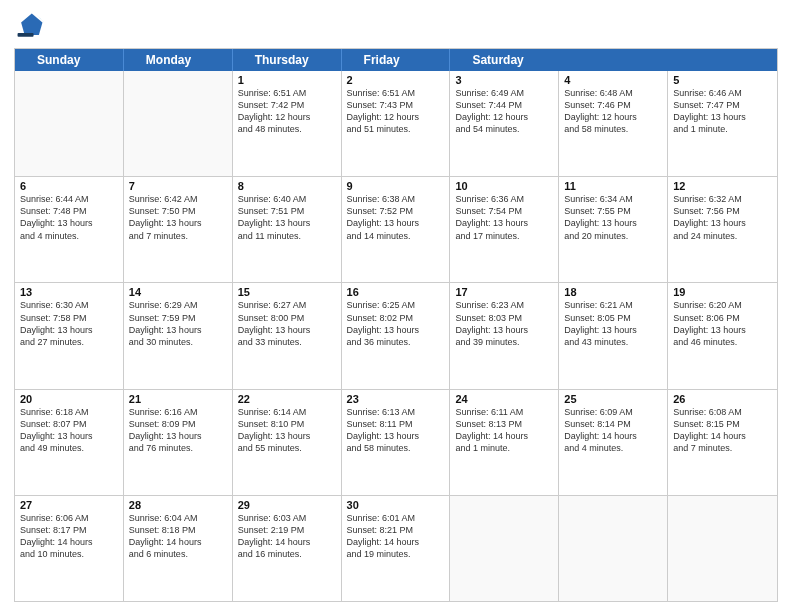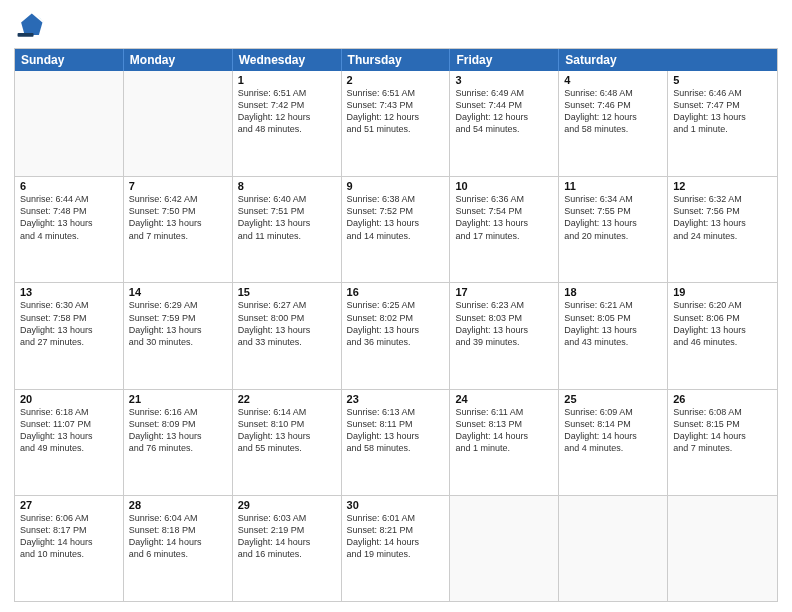--- a/index.html
+++ b/index.html
@@ -58,21 +58,21 @@
     }
     .cal-header {
       display: grid;
       grid-template-columns: repeat(7, 1fr);
       background: #2a6ab5;
     }
     .cal-header-cell {
       color: #fff;
       font-weight: bold;
       font-size: 12px;
-      padding: 4px 6px;
+      padding: 4px 22px;
       border-right: 1px solid #4a8ad5;
     }
     .cal-header-cell:last-child { border-right: none; }
     .cal-body {
       flex: 1;
       display: flex;
       flex-direction: column;
     }
     .cal-row {
       display: grid;
@@ -124,21 +124,20 @@
     <div class="title-block">
       <div class="main-title"></div>
       <div class="sub-title"></div>
     </div>
   </div>
 
   <div class="calendar">
     <div class="cal-header" id="cal-header">
         <div class="cal-header-cell">Sunday</div>
         <div class="cal-header-cell">Monday</div>
-        <div class="cal-header-cell">Wednesday</div>
         <div class="cal-header-cell">Thursday</div>
         <div class="cal-header-cell">Friday</div>
         <div class="cal-header-cell">Saturday</div>
       </div>
     <div class="cal-body" id="cal-body">
         <div class="cal-row">
           <div class="cal-cell empty"></div>
           <div class="cal-cell empty"></div>
           <div class="cal-cell has-data">
             <div class="day-num">1</div>
@@ -275,21 +274,21 @@
             <div class="cell-line">Sunrise: 6:20 AM</div>
             <div class="cell-line">Sunset: 8:06 PM</div>
             <div class="cell-line">Daylight: 13 hours</div>
             <div class="cell-line">and 46 minutes.</div>
           </div>
         </div>
         <div class="cal-row">
           <div class="cal-cell has-data">
             <div class="day-num">20</div>
             <div class="cell-line">Sunrise: 6:18 AM</div>
-            <div class="cell-line">Sunset: 11:07 PM</div>
+            <div class="cell-line">Sunset: 8:07 PM</div>
             <div class="cell-line">Daylight: 13 hours</div>
             <div class="cell-line">and 49 minutes.</div>
           </div>
           <div class="cal-cell has-data">
             <div class="day-num">21</div>
             <div class="cell-line">Sunrise: 6:16 AM</div>
             <div class="cell-line">Sunset: 8:09 PM</div>
             <div class="cell-line">Daylight: 13 hours</div>
             <div class="cell-line">and 76 minutes.</div>
           </div>

